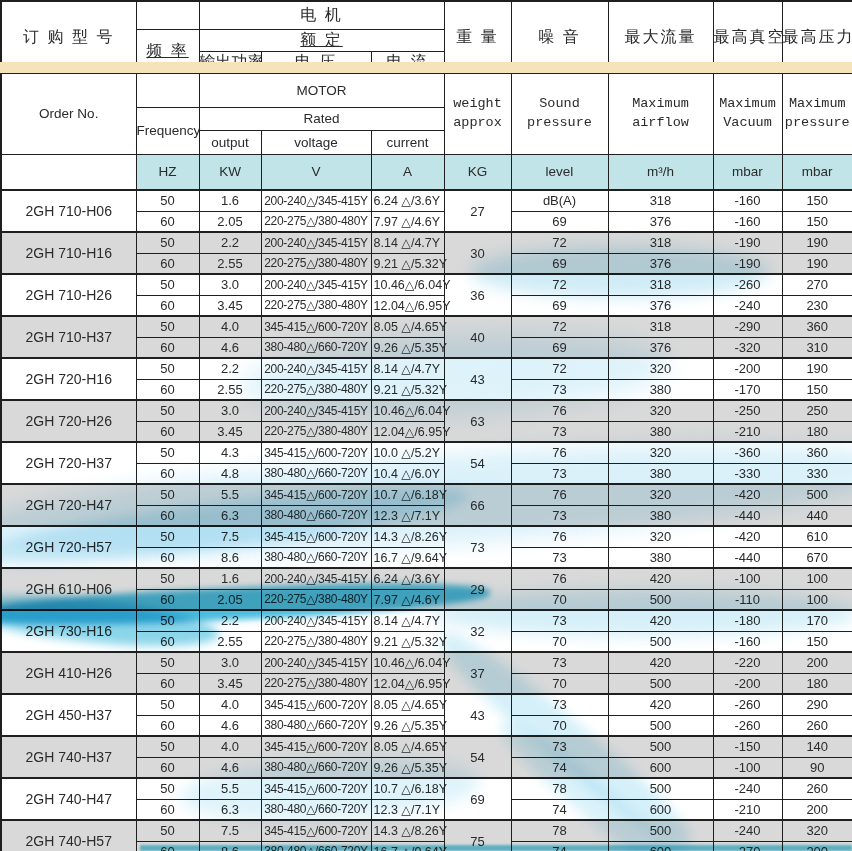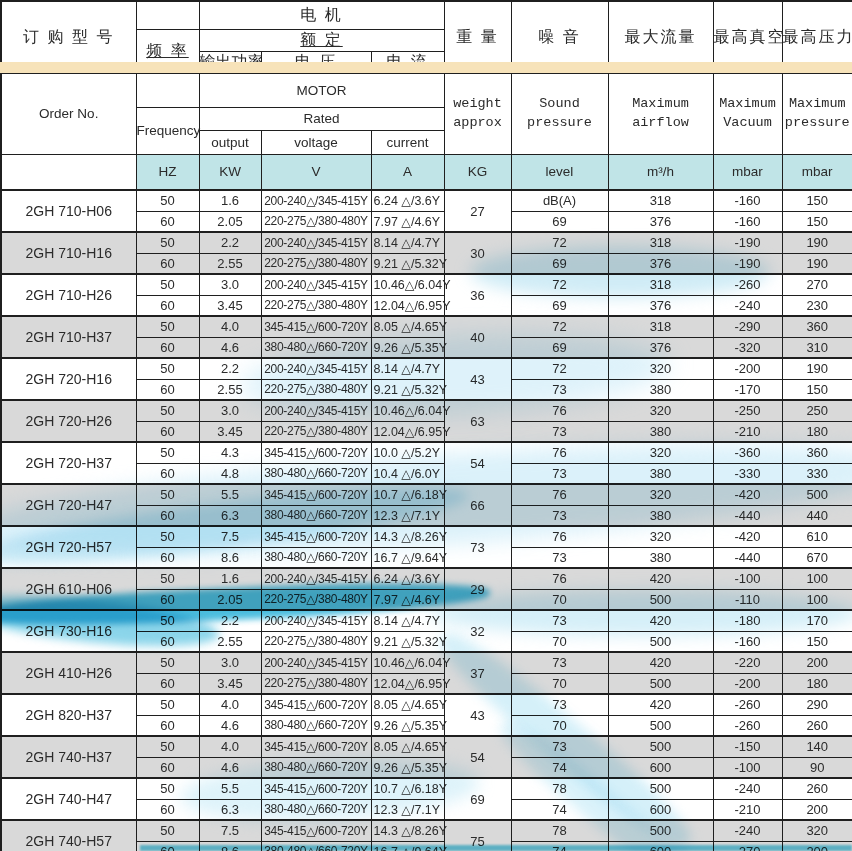--- a/index.html
+++ b/index.html
@@ -372,21 +372,21 @@
           <td>60</td>
           <td>3.45</td>
           <td class="volt">220-275△/380-480Y</td>
           <td class="curr">12.04△/6.95Y</td>
           <td>70</td>
           <td>500</td>
           <td>-200</td>
           <td>180</td>
         </tr>
         <tr class="group-start">
-          <td rowspan="2" class="model">2GH 820-H37</td>
+          <td rowspan="2" class="model">2GH 450-H37</td>
           <td>50</td>
           <td>4.0</td>
           <td class="volt">345-415△/600-720Y</td>
           <td class="curr">8.05 △/4.65Y</td>
           <td rowspan="2" class="wt">43</td>
           <td>73</td>
           <td>420</td>
           <td>-260</td>
           <td>290</td>
         </tr>

